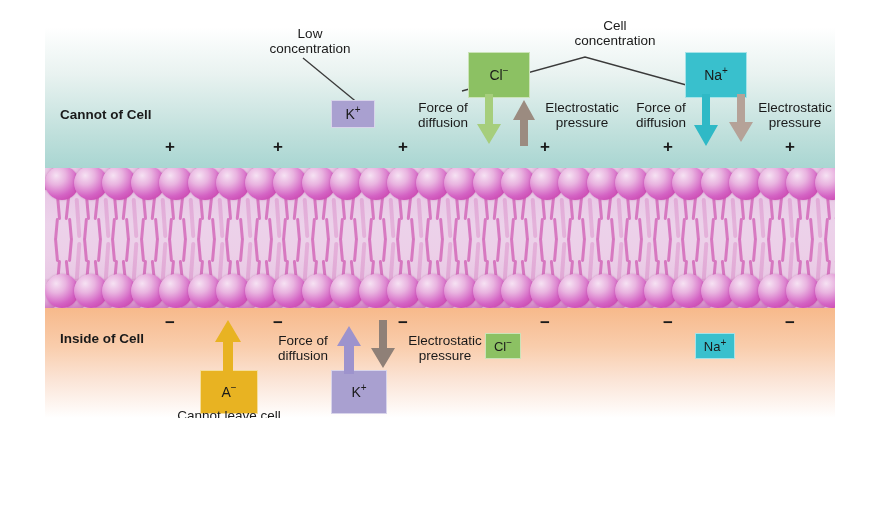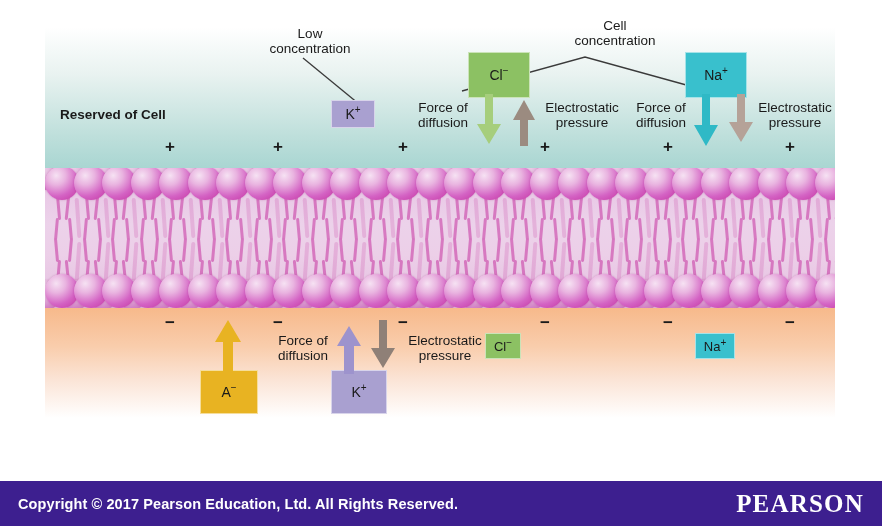--- a/index.html
+++ b/index.html
@@ -513,21 +513,21 @@
       </div>
     <div id="chargesInner">
         <div class="charge" style="left: 117px; top: 306px;">−</div>
         <div class="charge" style="left: 225px; top: 306px;">−</div>
         <div class="charge" style="left: 350px; top: 306px;">−</div>
         <div class="charge" style="left: 492px; top: 306px;">−</div>
         <div class="charge" style="left: 615px; top: 306px;">−</div>
         <div class="charge" style="left: 737px; top: 306px;">−</div>
       </div>
 
-    <div class="lbl bold" style="left:15px; top:99px; width:140px; text-align:left;">Reserved of Cell</div>
+    <div class="lbl bold" style="left:15px; top:99px; width:140px; text-align:left;">Cannot of Cell</div>
 
     <div class="lbl" style="left:200px; top:18px; width:130px;">Low
 concentration</div>
 
     <div class="lbl" style="left:505px; top:10px; width:130px;">Cell
 concentration</div>
 
     <svg class="leader" style="left:256px; top:48px;" width="64" height="52">
       <line x1="2" y1="2" x2="58" y2="48" stroke="#3a3a3a" stroke-width="1.3"></line>
     </svg>
@@ -566,27 +566,29 @@
 
     <div class="lbl" style="left:360px; top:92px; width:76px;">Force of
 diffusion</div>
     <div class="lbl" style="left:487px; top:92px; width:100px;">Electrostatic
 pressure</div>
     <div class="lbl" style="left:578px; top:92px; width:76px;">Force of
 diffusion</div>
     <div class="lbl" style="left:700px; top:92px; width:100px;">Electrostatic
 pressure</div>
 
+    <div class="lbl bold" style="left:15px; top:323px; width:140px; text-align:left;">Inside of Cell</div>
 
     <div class="ion" id="ionA" style="left: 155px; top: 362px; width: 58px; height: 44px; background: rgb(232, 179, 34); font-size: 14px;">
       <span>A<sup>−</sup></span>
     </div>
     <svg class="arrow" style="left:170px; top:312px;" width="28" height="52">
       <polygon points="13,0 26,22 18,22 18,52 8,52 8,22 0,22" fill="#e8b322"></polygon>
     </svg>
+    <div class="lbl" style="left:116px; top:400px; width:136px;">Cannot leave cell</div>
 
     <div class="ion" id="ionKIn" style="left: 286px; top: 362px; width: 56px; height: 44px; background: rgb(169, 160, 208); font-size: 14px;">
       <span>K<sup>+</sup></span>
     </div>
 
     <svg class="arrow" style="left:292px; top:318px;" width="26" height="48">
       <polygon points="12,0 24,20 17,20 17,48 7,48 7,20 0,20" fill="#9d93cd"></polygon>
     </svg>
 
     <svg class="arrow" style="left:325px; top:312px;" width="26" height="50">
@@ -602,18 +604,14 @@
       <span>Cl<sup>−</sup></span>
     </div>
 
     <div class="ion" id="ionNaIn" style="left: 650px; top: 325px; width: 40px; height: 26px; background: rgb(57, 192, 205); font-size: 13px;">
       <span>Na<sup>+</sup></span>
     </div>
 
   </div>
 
   <div class="footer-rule"></div>
-  <div class="footer">
-    <div class="copyright">Copyright © 2017 Pearson Education, Ltd. All Rights Reserved.</div>
-    <div class="pearson">PEARSON</div>
-  </div>
 
 </div>
 
 </body></html>

